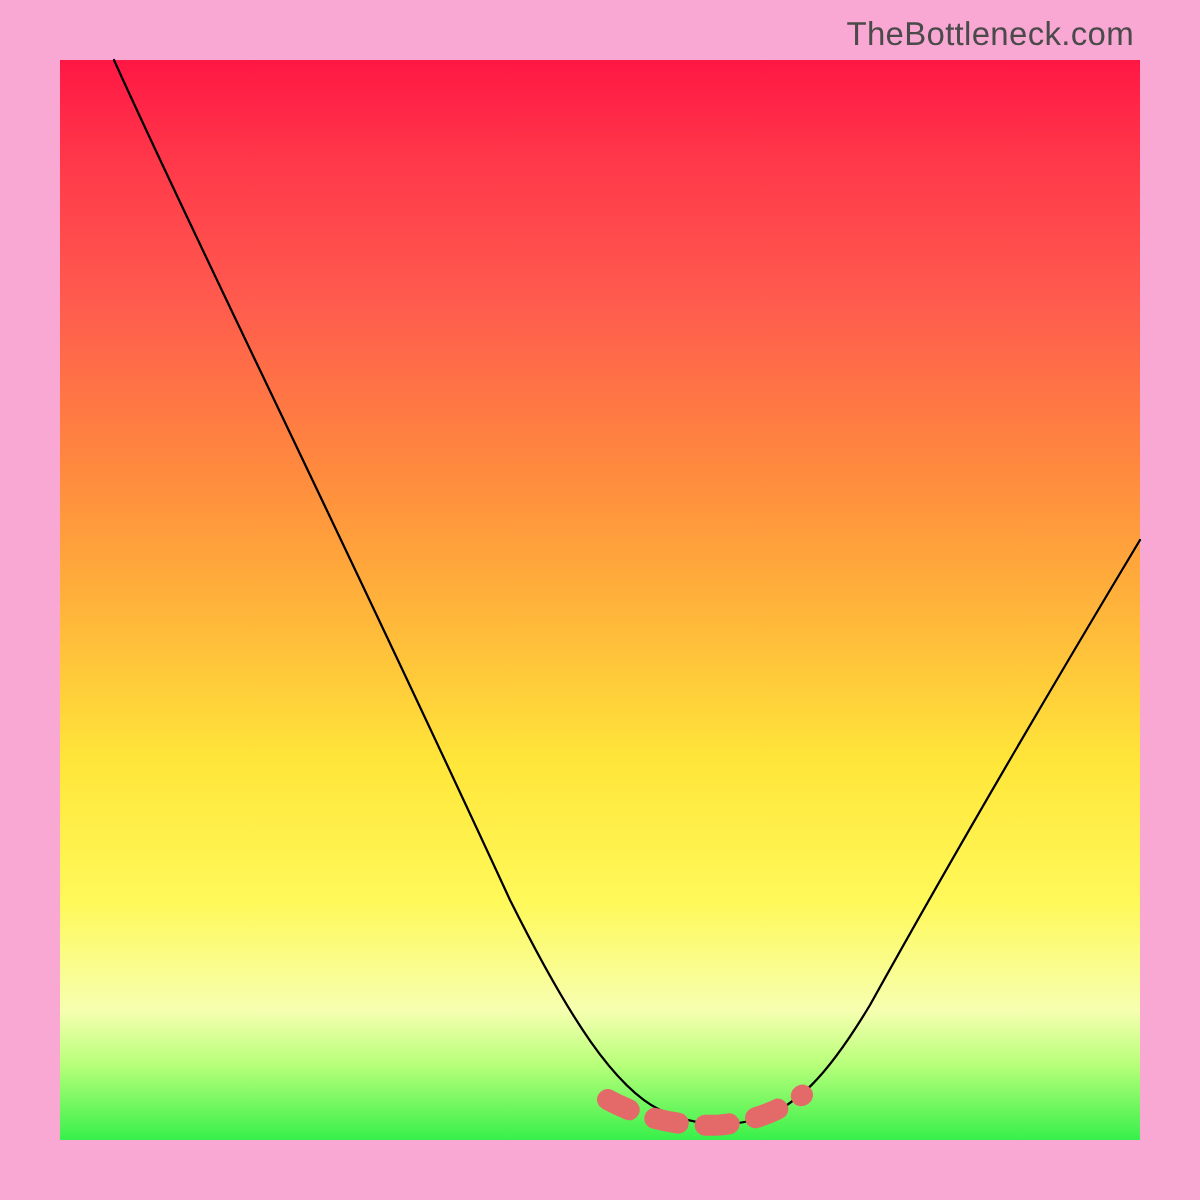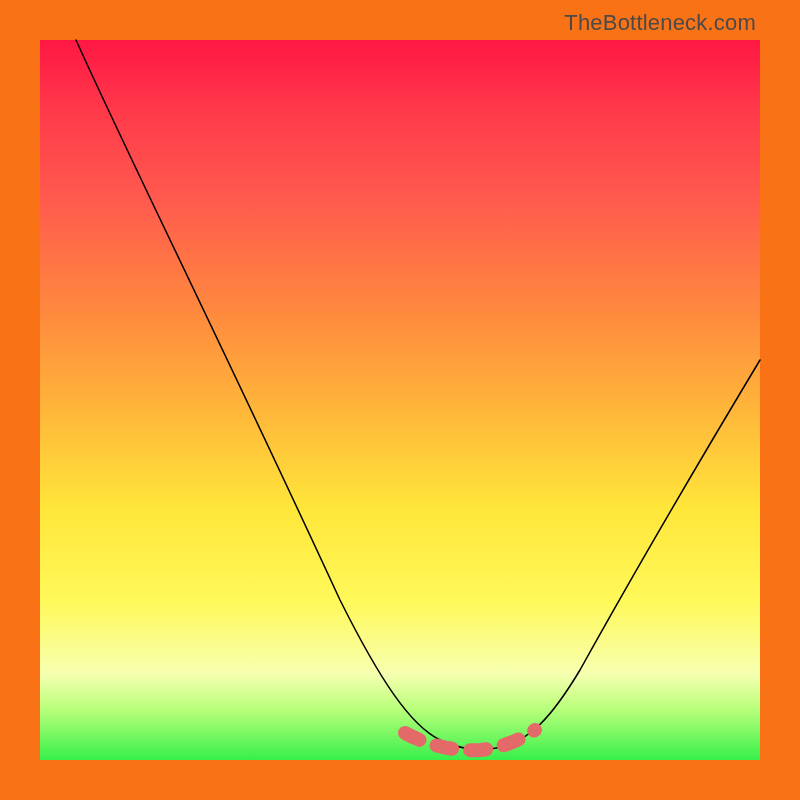--- a/index.html
+++ b/index.html
@@ -8,21 +8,21 @@
     width: 800px;
     height: 800px;
     background: #000;
     overflow: hidden;
     font-family: Arial, Helvetica, sans-serif;
   }
   .frame {
     position: relative;
     width: 800px;
     height: 800px;
-    background: #f97316;
+    background: #f9a8d4;
   }
   .plot-area {
     position: absolute;
     left: 40px;
     top: 40px;
     width: 720px;
     height: 720px;
     
     background: linear-gradient(
       to bottom,

